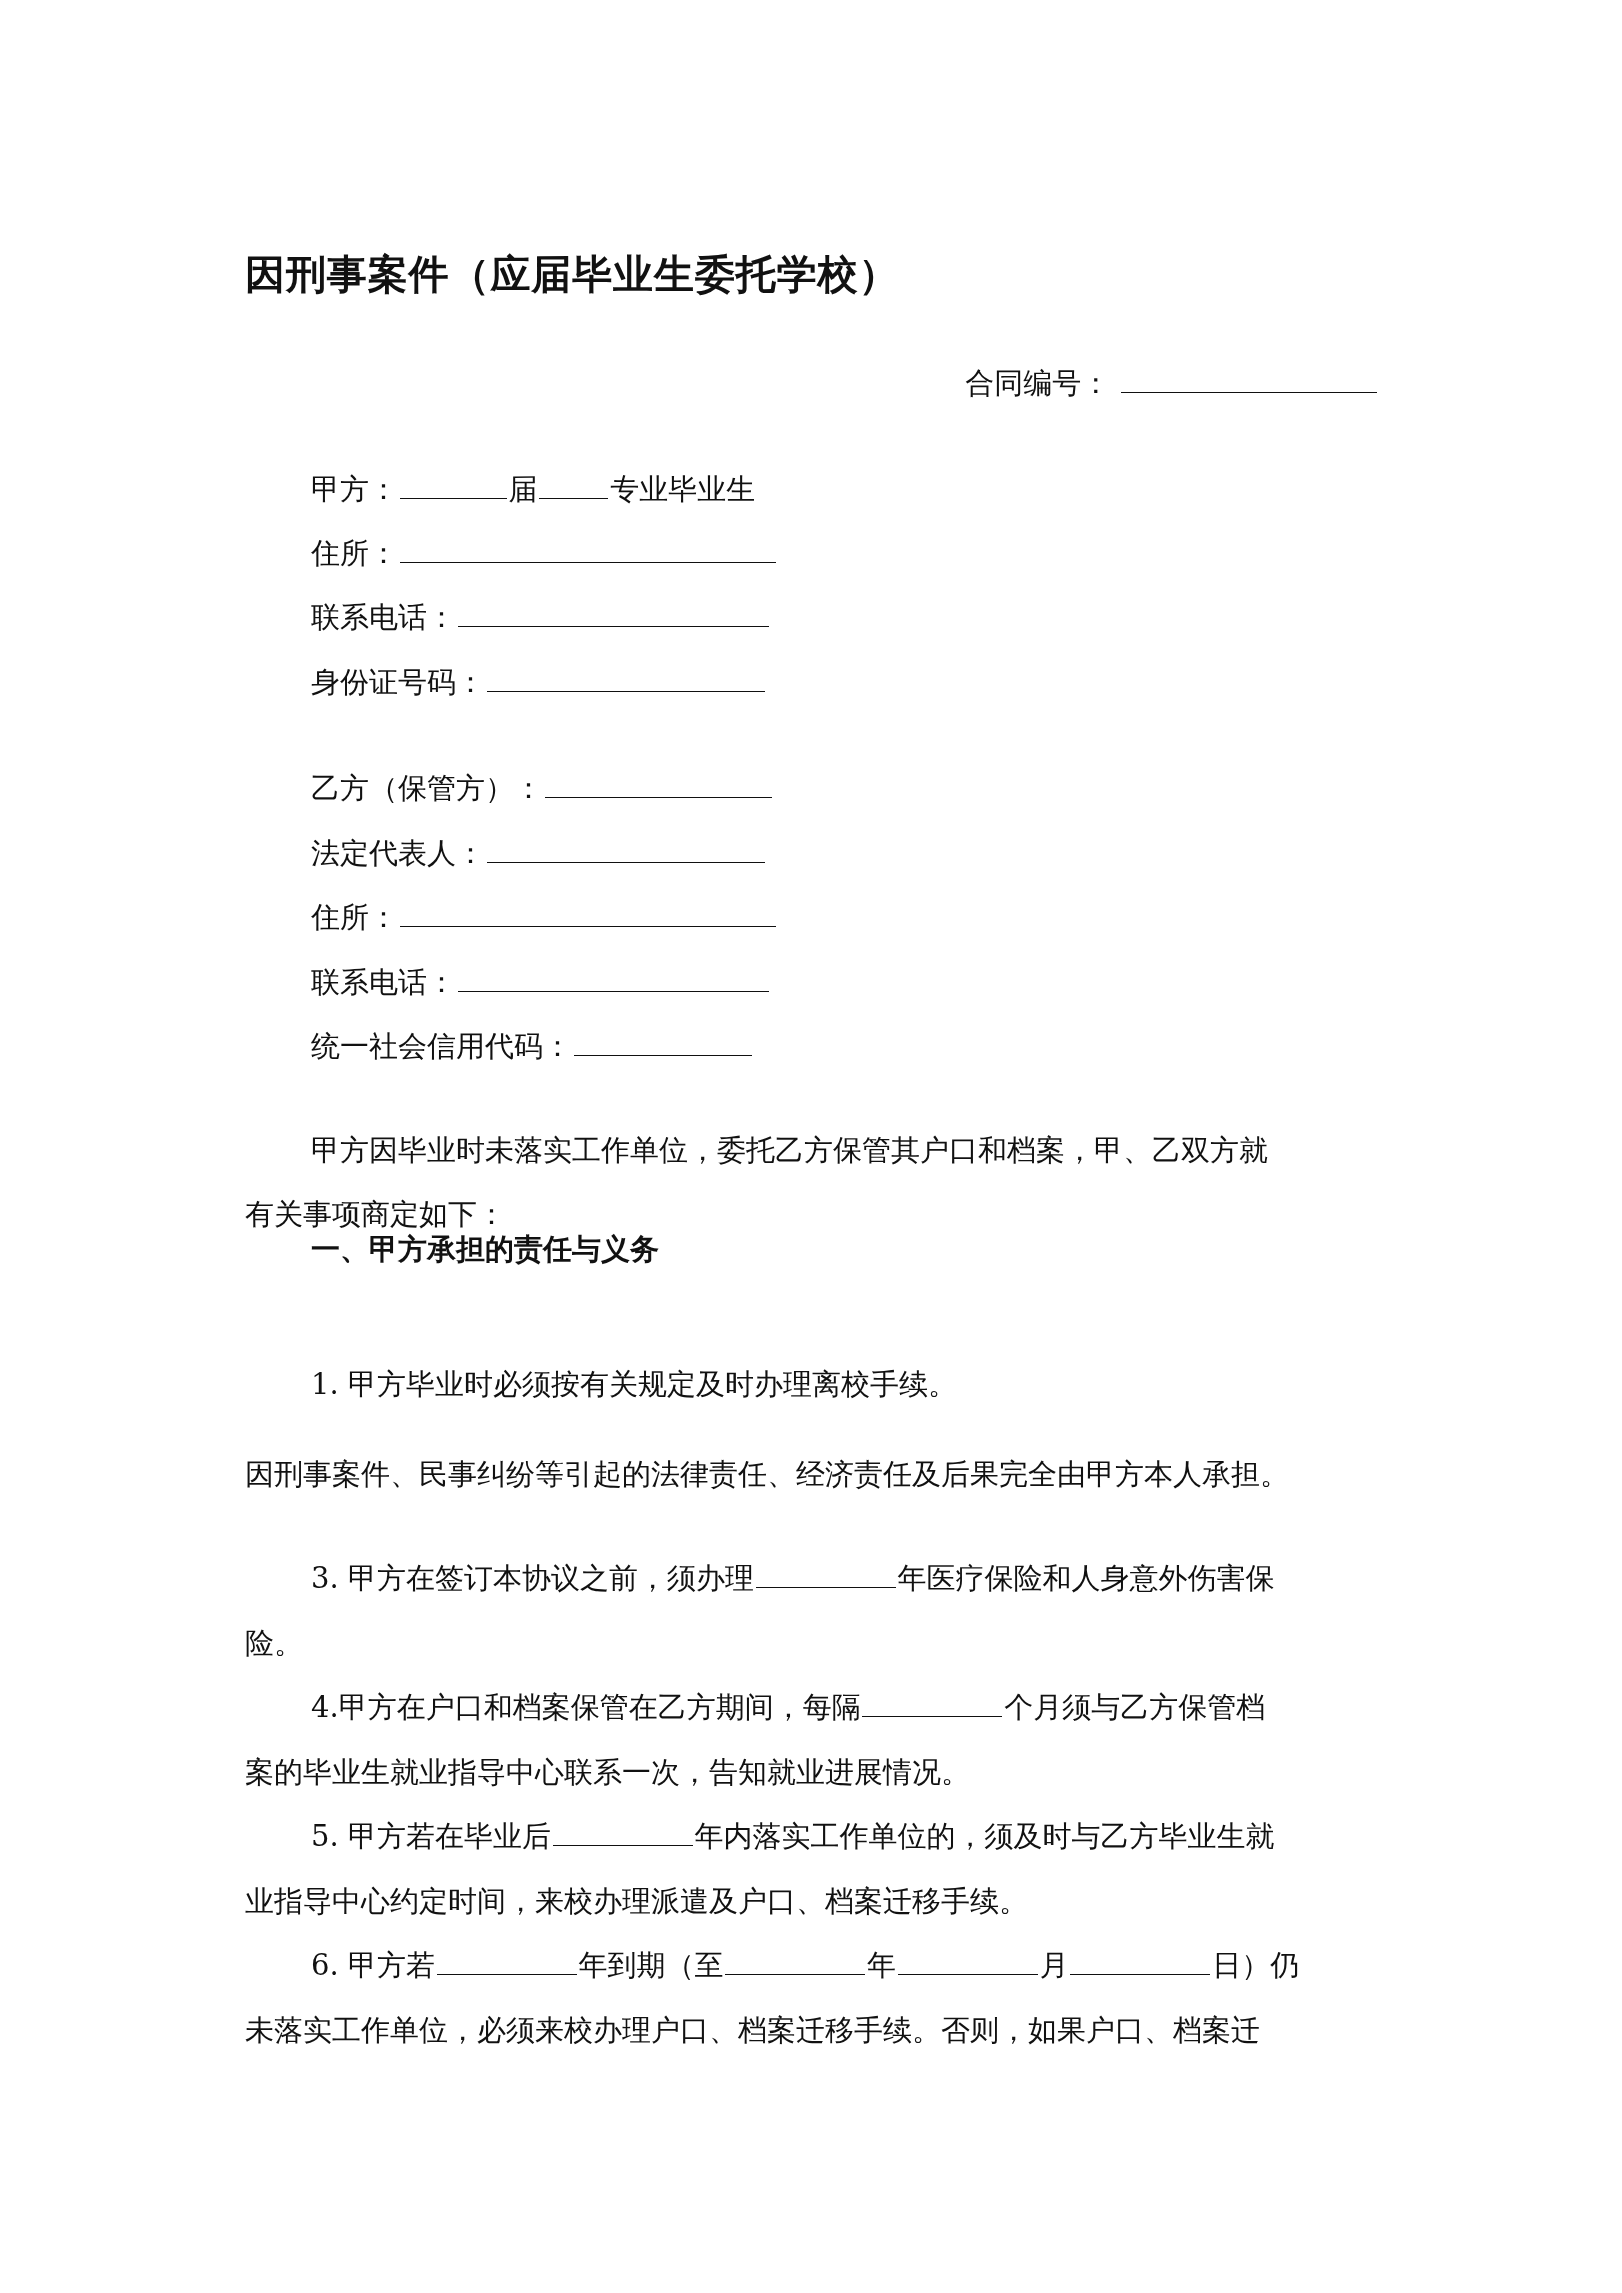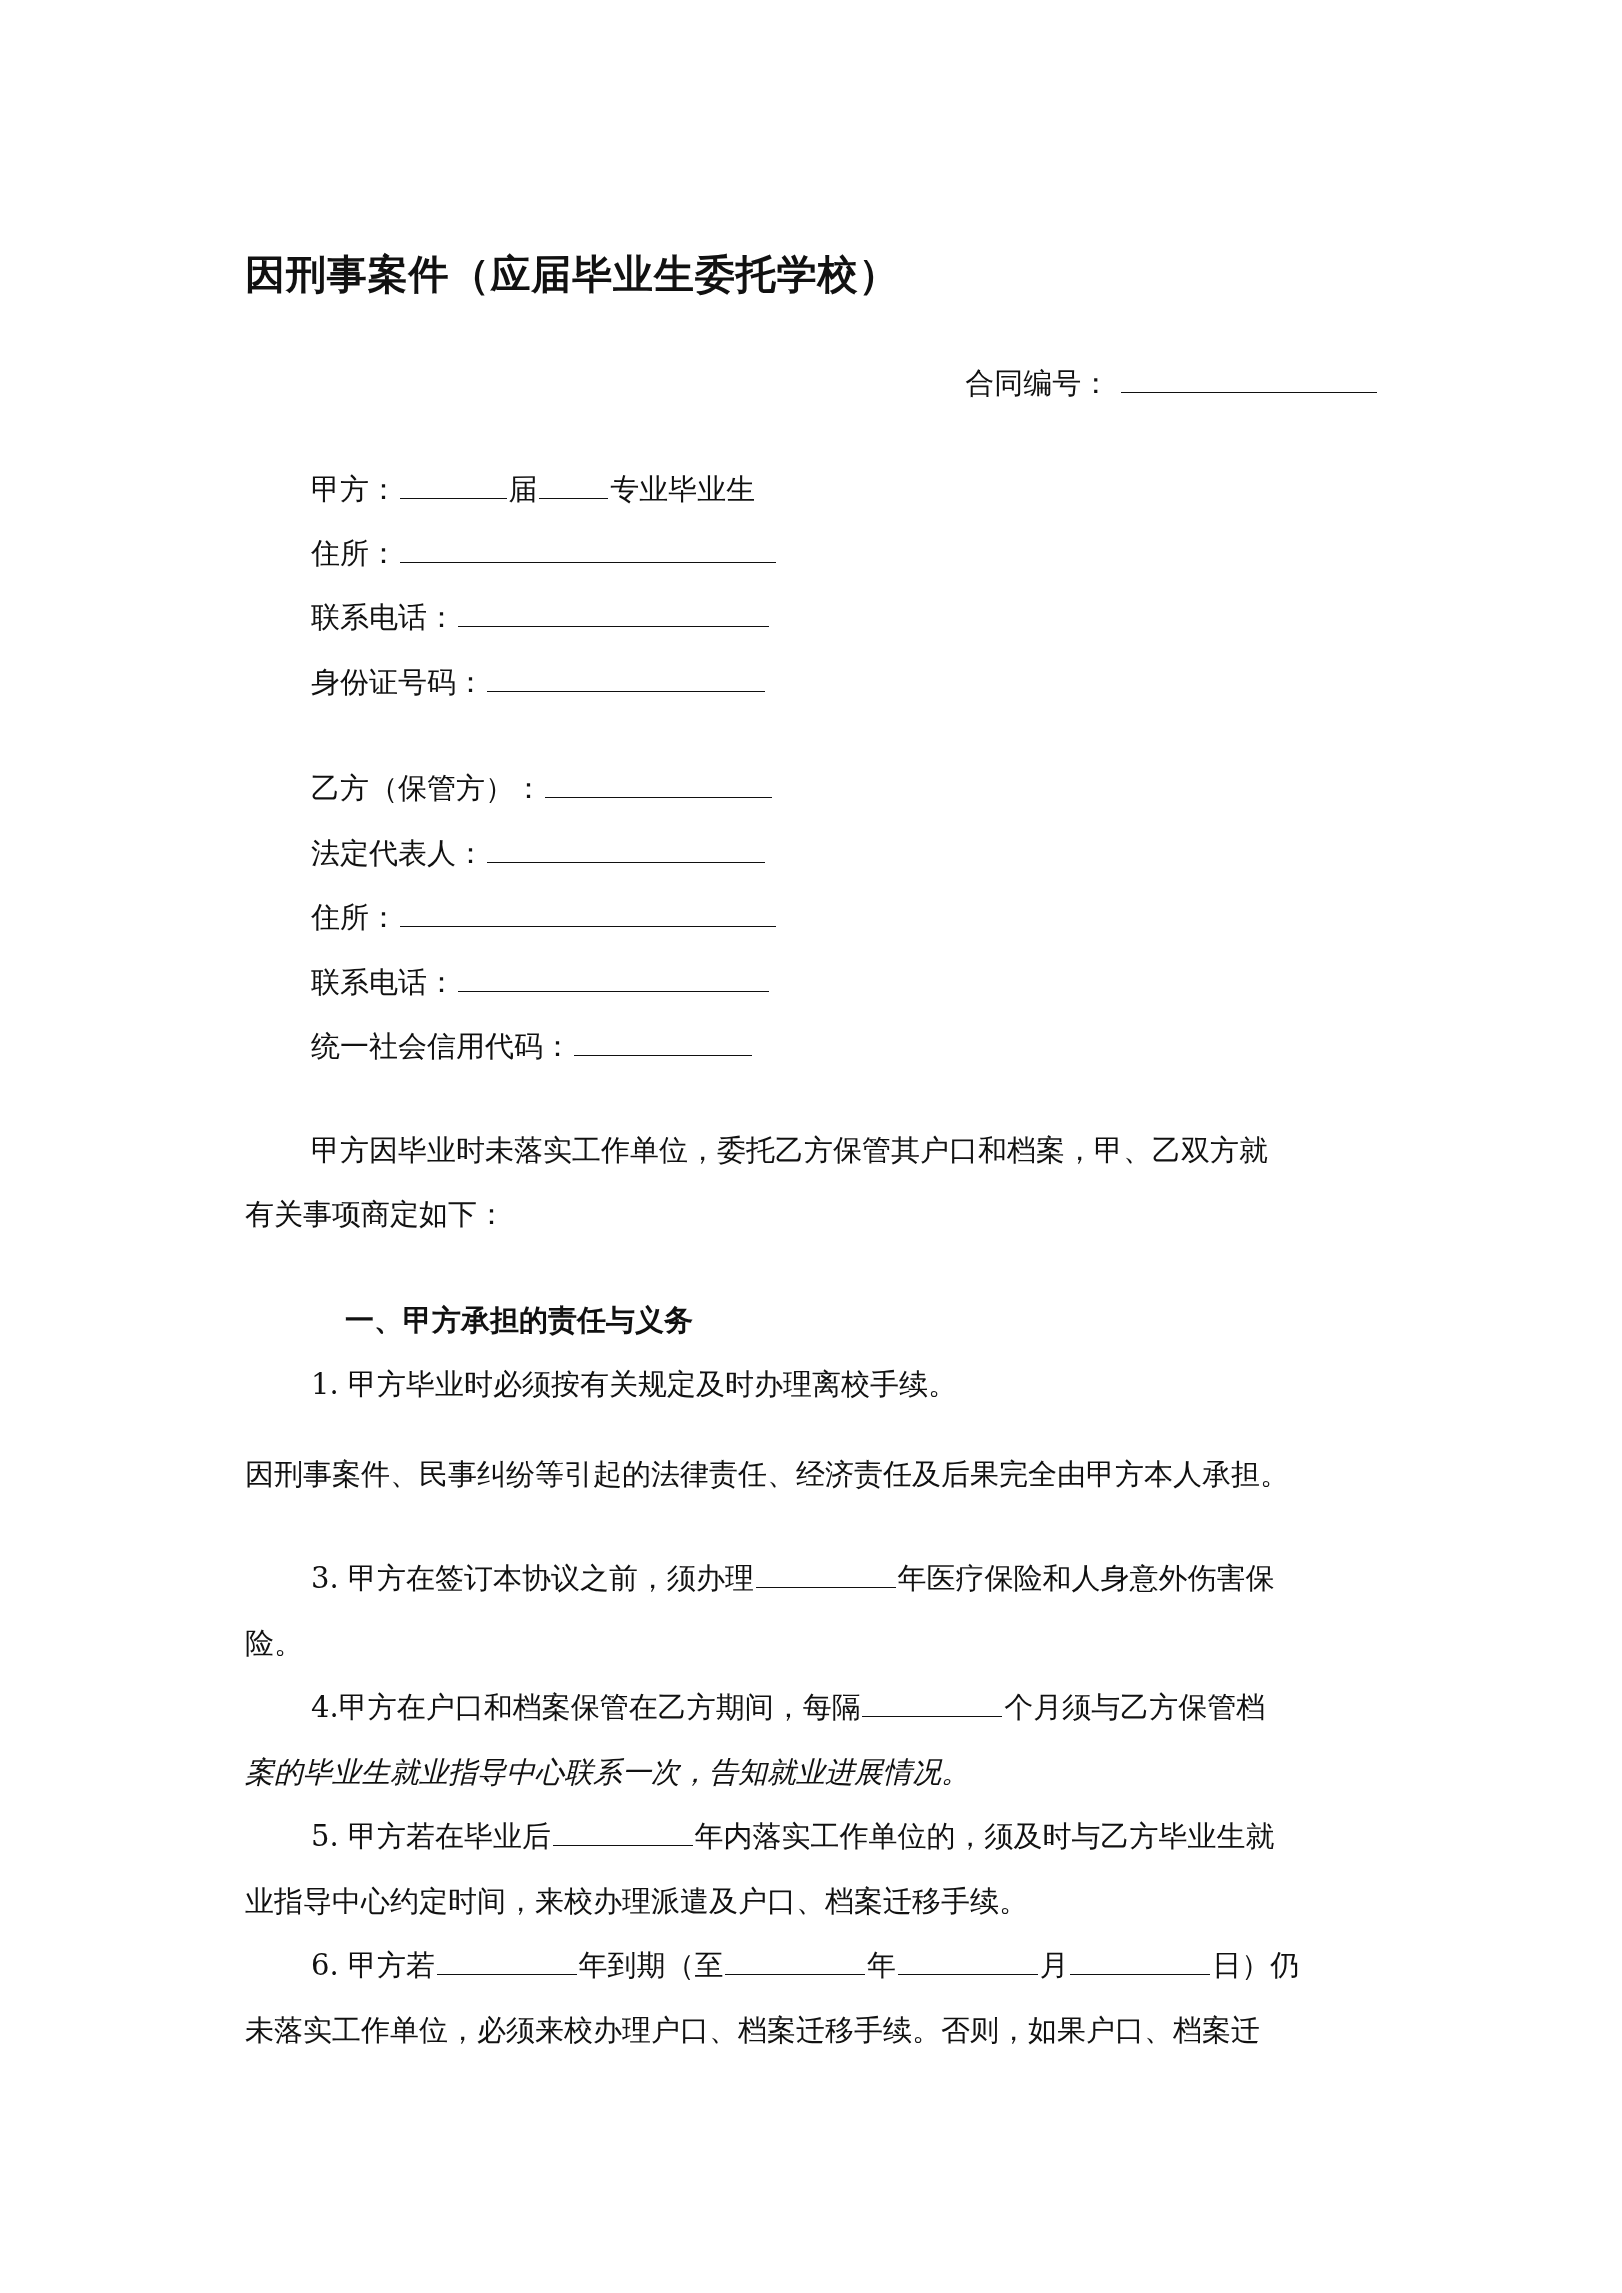--- a/index.html
+++ b/index.html
@@ -58,33 +58,33 @@
   <div class="line indent" style="top:964px;">
     <span>联系电话：</span><span class="blank" style="width:311px;"></span>
   </div>
   <div class="line indent" style="top:1132px;">甲方因毕业时未落实工作单位，委托乙方保管其户口和档案，甲、乙双方就</div>
 
   <div class="line indent" style="top:1028px;">
     <span>统一社会信用代码：</span><span class="blank" style="width:178px;"></span>
   </div>
   <div class="line full" style="top:1196px;">有关事项商定如下：</div>
 
-  <div class="line indent bold" style="top:1302px;margin-left:34px;">一、甲方承担的责任与义务</div>
+  <div class="line indent bold" style="top:1231px;">一、甲方承担的责任与义务</div>
   <div class="line indent" style="top:1366px;text-align:right;">1. 甲方毕业时必须按有关规定及时办理离校手续。</div>
   <div class="line full" style="top:1456px;">因刑事案件、民事纠纷等引起的法律责任、经济责任及后果完全由甲方本人承担。</div>
 
   <div class="line indent" style="top:1560px;">
     <span>3.  甲方在签订本协议之前，须办理</span><span class="blank" style="width:140px;"></span><span>年医疗保险和人身意外伤害保</span>
   </div>
   <div class="line full" style="top:1625px;">险。</div>
 
   <div class="line indent" style="top:1689px;">
     <span>4.甲方在户口和档案保管在乙方期间，每隔</span><span class="blank" style="width:140px;"></span><span>个月须与乙方保管档</span>
   </div>
-  <div class="line full" style="top:1754px;font-style:italic;">案的毕业生就业指导中心联系一次，告知就业进展情况。</div>
+  <div class="line full" style="top:1754px;">案的毕业生就业指导中心联系一次，告知就业进展情况。</div>
 
   <div class="line indent" style="top:1818px;">
     <span>5. 甲方若在毕业后</span><span class="blank" style="width:140px;"></span><span>年内落实工作单位的，须及时与乙方毕业生就</span>
   </div>
   <div class="line full" style="top:1883px;">业指导中心约定时间，来校办理派遣及户口、档案迁移手续。</div>
 
   <div class="line indent" style="top:1947px;">
     <span>6. 甲方若</span><span class="blank" style="width:140px;"></span><span>年到期（至</span><span class="blank" style="width:140px;"></span><span>年</span><span class="blank" style="width:140px;"></span><span>月</span><span class="blank" style="width:140px;"></span><span>日）仍</span>
   </div>
   <div class="line full" style="top:2012px;">未落实工作单位，必须来校办理户口、档案迁移手续。否则，如果户口、档案迁</div>

